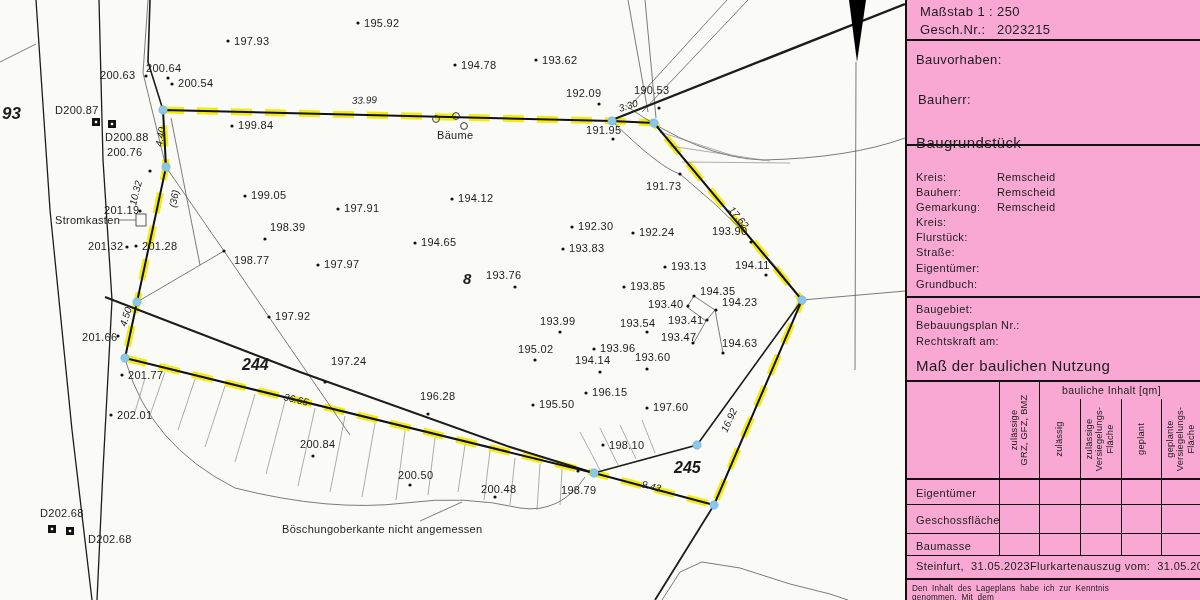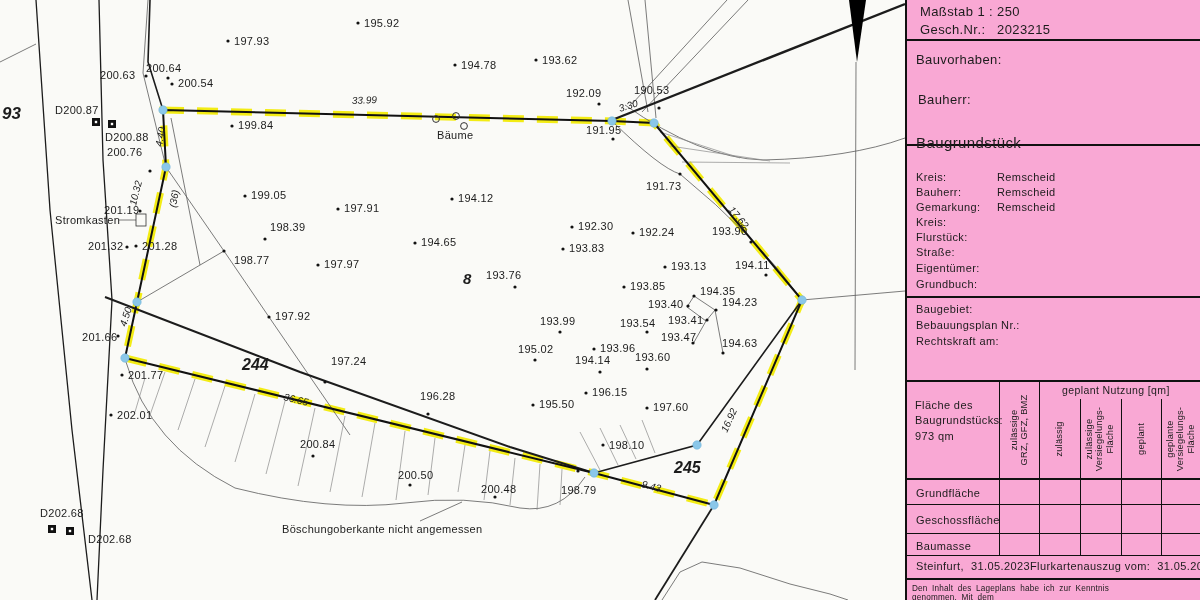--- a/index.html
+++ b/index.html
@@ -288,38 +288,36 @@
     <div class="ptxt row11" style="left:9px;top:216px">Kreis:</div>
     <div class="ptxt row11" style="left:9px;top:231px">Flurstück:</div>
     <div class="ptxt row11" style="left:9px;top:246px">Straße:</div>
     <div class="ptxt row11" style="left:9px;top:262px">Eigentümer:</div>
     <div class="ptxt row11" style="left:9px;top:278px">Grundbuch:</div>
 
     <div class="ptxt row11" style="left:9px;top:303px">Baugebiet:</div>
     <div class="ptxt row11" style="left:9px;top:319px">Bebauungsplan Nr.:</div>
     <div class="ptxt row11" style="left:9px;top:335px">Rechtskraft am:</div>
 
-
-    <div class="ptxt pre row11" style="left:8px;top:398px;font-size:11px">Fläche des
-Baugrundstücks:
-973 qm</div>
-    <div class="ptxt" style="left:155px;top:384px;font-size:10.5px">geplant Nutzung [qm]</div>
+    <div class="ptxt big" style="left:9px;top:357px">Maß der baulichen Nutzung</div>
+
+    <div class="ptxt" style="left:155px;top:384px;font-size:10.5px">bauliche Inhalt [qm]</div>
 
     <div class="rotcell" style="left:112px;top:430px">zulässige
 GRZ, GFZ, BMZ</div>
     <div class="rotcell" style="left:152px;top:439px">zulässig</div>
     <div class="rotcell" style="left:193px;top:439px">zulässige
 Versiegelungs-
 Fläche</div>
     <div class="rotcell" style="left:234px;top:439px">geplant</div>
     <div class="rotcell" style="left:274px;top:439px">geplante
 Versiegelungs-
 Fläche</div>
 
-    <div class="ptxt row11" style="left:9px;top:487px">Grundfläche</div>
+    <div class="ptxt row11" style="left:9px;top:487px">Eigentümer</div>
     <div class="ptxt row11" style="left:9px;top:514px">Geschossfläche</div>
     <div class="ptxt row11" style="left:9px;top:540px">Baumasse</div>
 
     <div class="ptxt small" style="left:9px;top:560px">Steinfurt,  31.05.2023</div>
     <div class="ptxt small" style="left:123px;top:560px">Flurkartenauszug vom:  31.05.2023</div>
     <div class="ptxt note" style="left:5px;top:584px;width:240px;white-space:normal">Den Inhalt des Lageplans habe ich zur Kenntnis genommen. Mit dem</div>
   </div>
 </div>
 
 </body></html>

